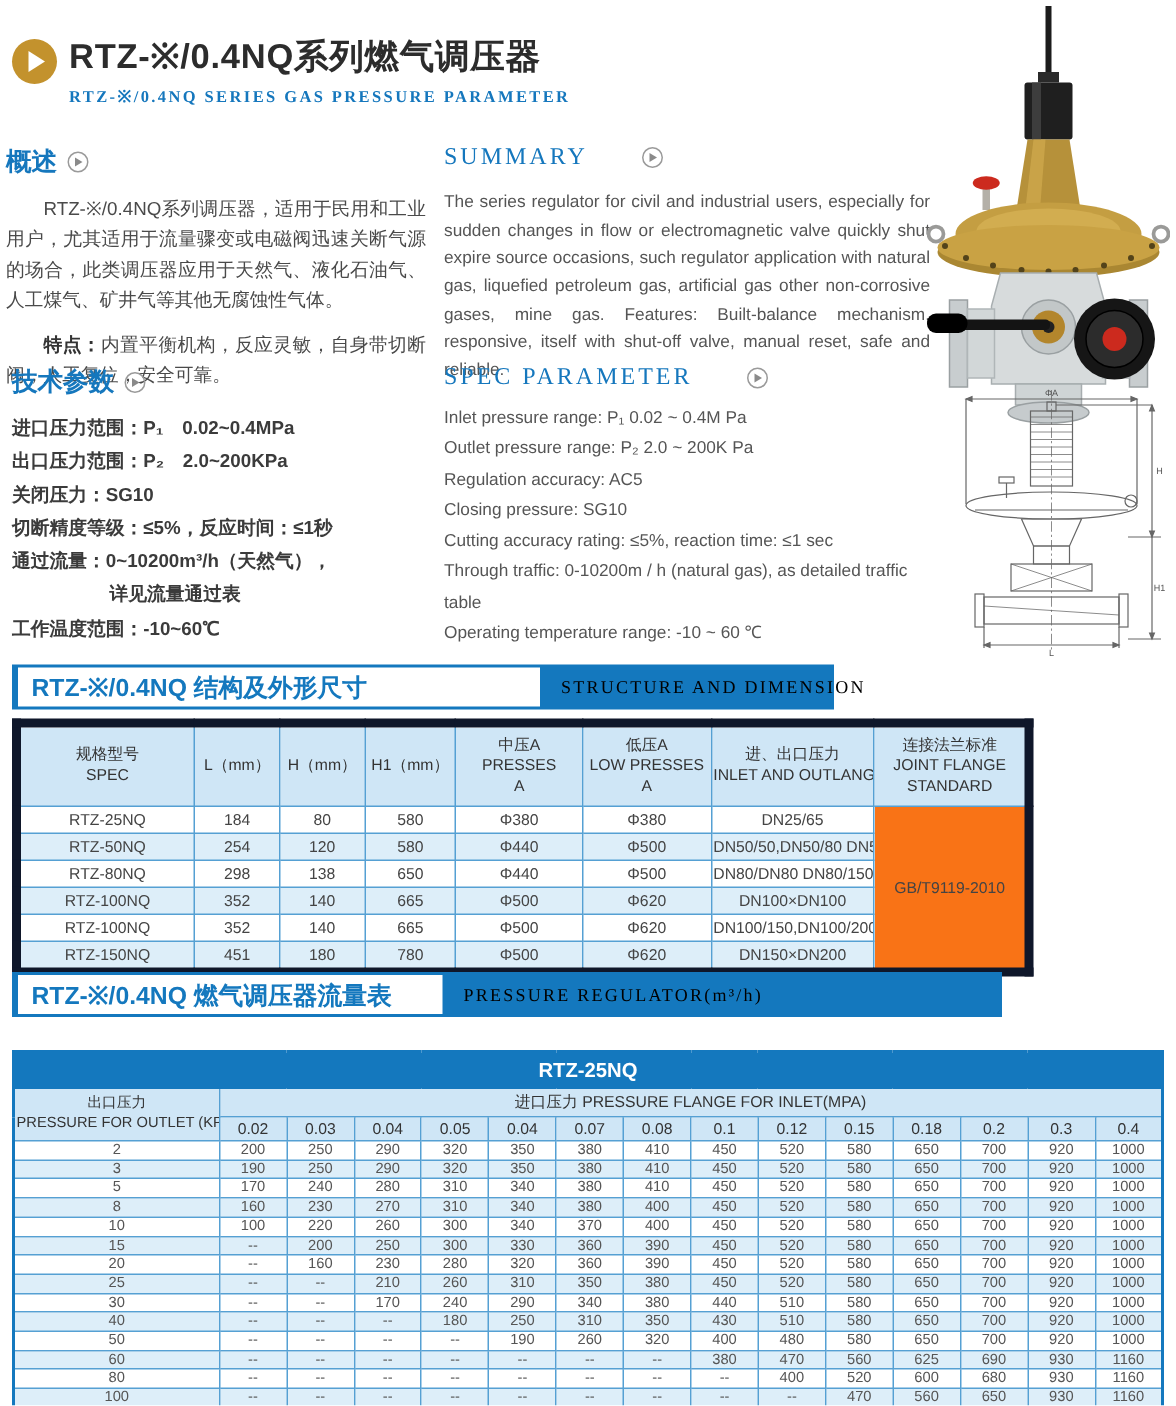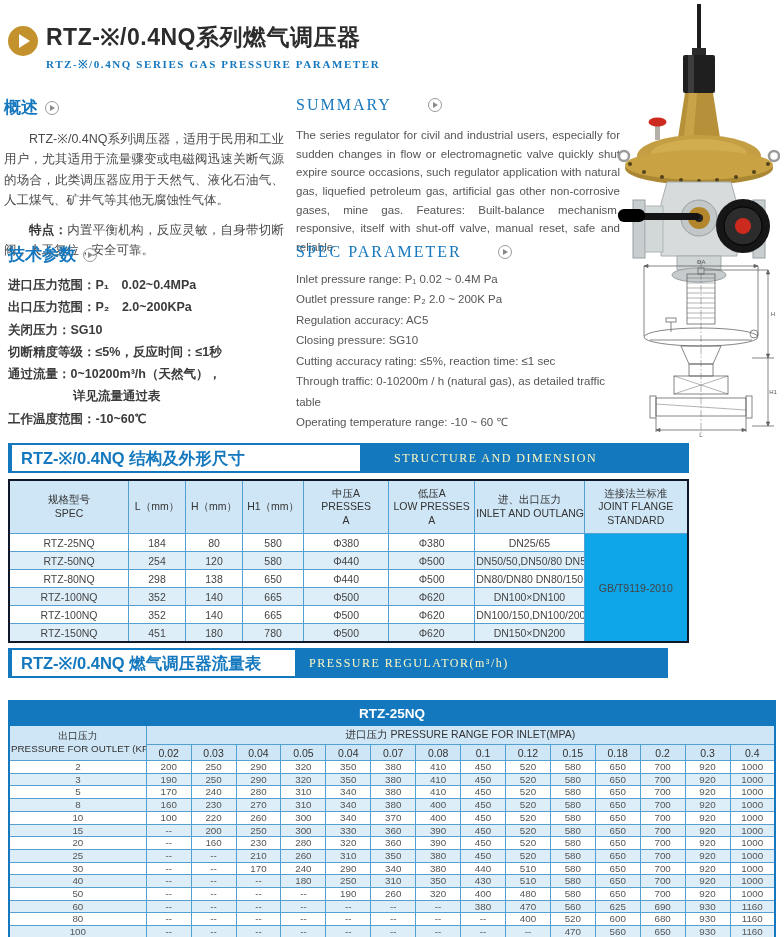--- a/index.html
+++ b/index.html
@@ -40,40 +40,40 @@
   .spec{position:absolute;left:296px;top:243px;width:330px;}
   .spec-lines{margin-top:8px;}
   .spec-line{font-size:11.5px;color:#555;line-height:1.78;}
 
   
   .photo{position:absolute;left:618px;top:4px;width:162px;height:292px;}
   .drawing{position:absolute;left:626px;top:258px;width:152px;height:180px;}
 
   
   .band{position:absolute;height:30px;background:#1478be;display:flex;align-items:center;}
-  .band1{left:8px;top:443px;width:681px;gap:20px;}
+  .band1{left:8px;top:443px;width:548px;}
   .band2{left:8px;top:648px;width:660px;}
   .band-zh{background:#fff;color:#1478be;font-weight:bold;font-size:16.5px;
            padding:1px 9px;margin-left:4px;white-space:nowrap;}
   .band1 .band-zh{min-width:330px;}
   .band2 .band-zh{min-width:265px;}
-  .band-en{color:#fef9c3;font-family:"Liberation Serif",serif;font-size:12px;
+  .band-en{color:#000000;font-family:"Liberation Serif",serif;font-size:12px;
            letter-spacing:1.5px;margin-left:14px;white-space:nowrap;}
 
   
   table{border-collapse:collapse;table-layout:fixed;width:100%;}
   td,th{border:1px solid #55a0d3;text-align:center;vertical-align:middle;overflow:hidden;white-space:nowrap;}
   tr.alt td{background:#ddeef9;}
 
   .structure-wrap{position:absolute;left:8px;top:479px;width:681px;}
-  .structure-table{border:2px solid #0f172a;}
+  .structure-table{border:6px solid #0f172a;}
   .structure-table th{background:#cfe6f6;font-weight:normal;color:#333;
                       font-size:10.5px;line-height:1.3;height:48px;padding:2px 1px;}
   .structure-table td{font-size:10.5px;color:#444;height:17px;padding:0 1px;background:#fff;}
-  .structure-table td.std-cell{background:#0ea5e9;font-size:10.5px;}
+  .structure-table td.std-cell{background:#f97316;font-size:10.5px;}
 
   .flow-wrap{position:absolute;left:8px;top:700px;width:768px;}
   .flow-table{border:2px solid #1478be;border-bottom-width:3px;}
   .flow-table .flow-title{background:#1478be;color:#fff;font-weight:bold;
                           font-size:13.5px;height:21px;border-color:#1478be;}
   .flow-table .outlet-head{background:#cfe6f6;color:#333;font-size:9.8px;line-height:1.3;}
   .flow-table .inlet-head{background:#cfe6f6;color:#333;font-size:10.5px;height:16px;}
   .flow-table .inlet-val{background:#cfe6f6;color:#333;font-size:10.5px;height:15px;padding:0;}
   .flow-table tbody td{font-size:9.8px;color:#555;height:11.7px;line-height:11.7px;padding:0;background:#fff;}
   .flow-table tbody tr.alt td{background:#ddeef9;}
@@ -376,21 +376,21 @@
       </colgroup>
       <thead>
         <tr>
           <td class="flow-title" colspan="15">RTZ-25NQ</td>
         </tr>
         <tr>
           <td class="outlet-head" rowspan="2">
             <div>出口压力</div>
             <div>PRESSURE FOR OUTLET (KPA)</div>
           </td>
-          <td class="inlet-head" colspan="14">进口压力 PRESSURE RANGE FOR INLET(MPA)</td>
+          <td class="inlet-head" colspan="14">进口压力 PRESSURE FLANGE FOR INLET(MPA)</td>
         </tr>
         <tr id="inlet-values-row">
             <td class="inlet-val">0.02</td>
             <td class="inlet-val">0.03</td>
             <td class="inlet-val">0.04</td>
             <td class="inlet-val">0.05</td>
             <td class="inlet-val">0.04</td>
             <td class="inlet-val">0.07</td>
             <td class="inlet-val">0.08</td>
             <td class="inlet-val">0.1</td>

